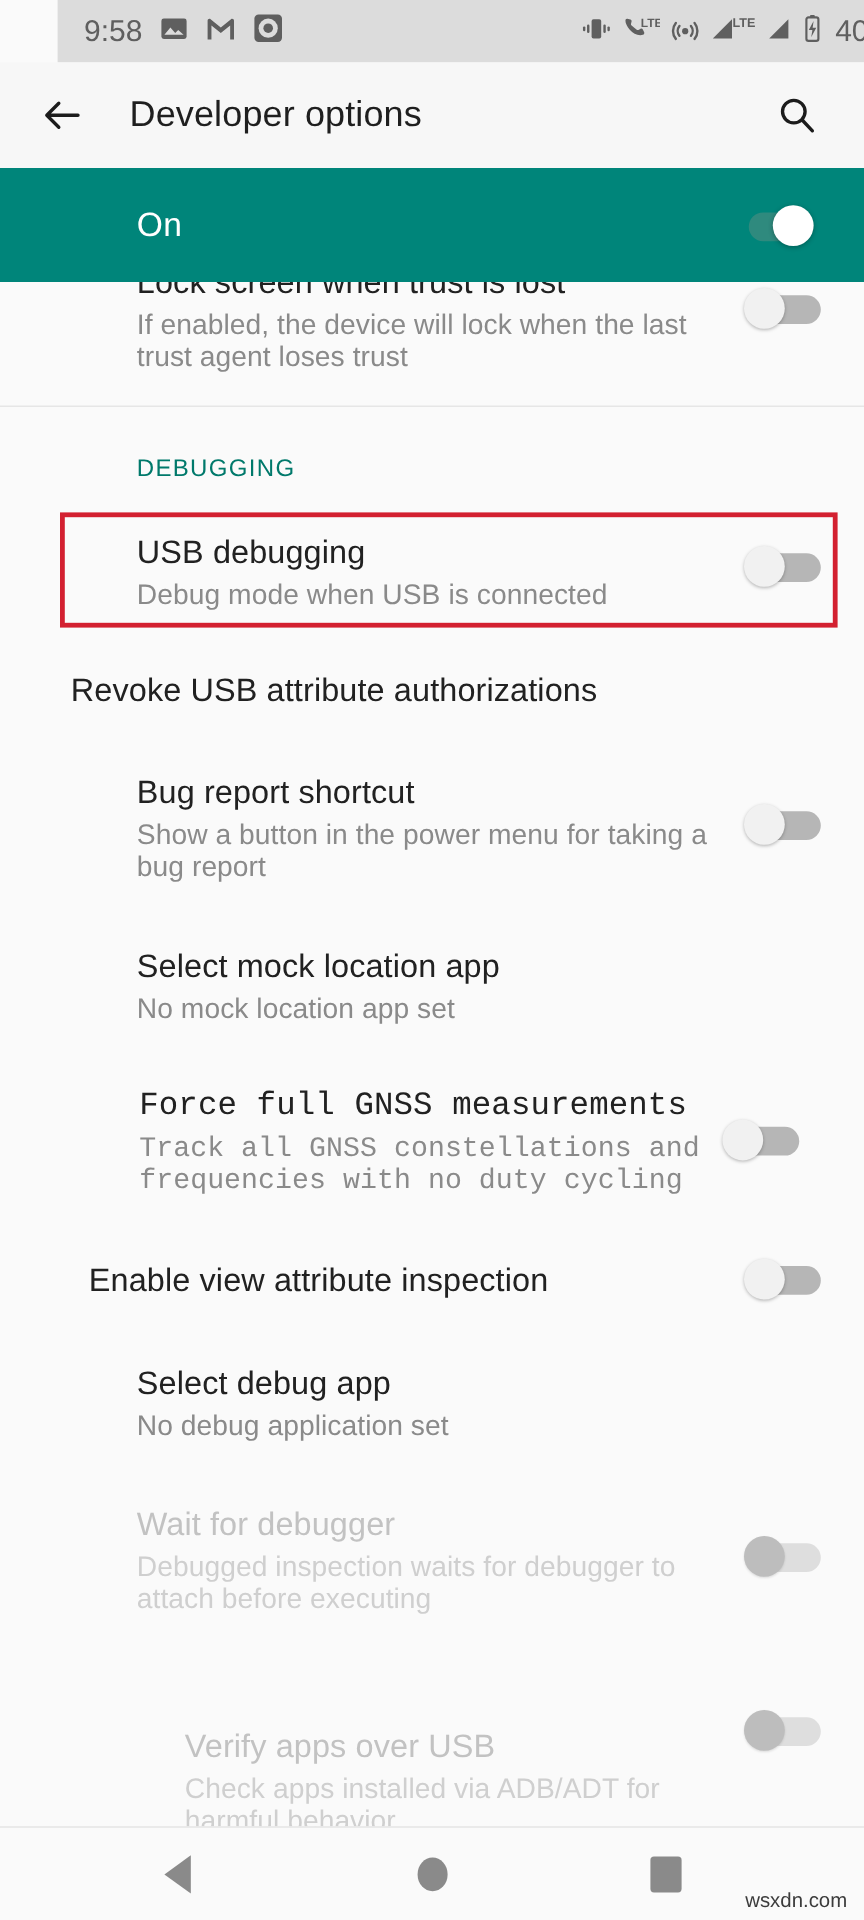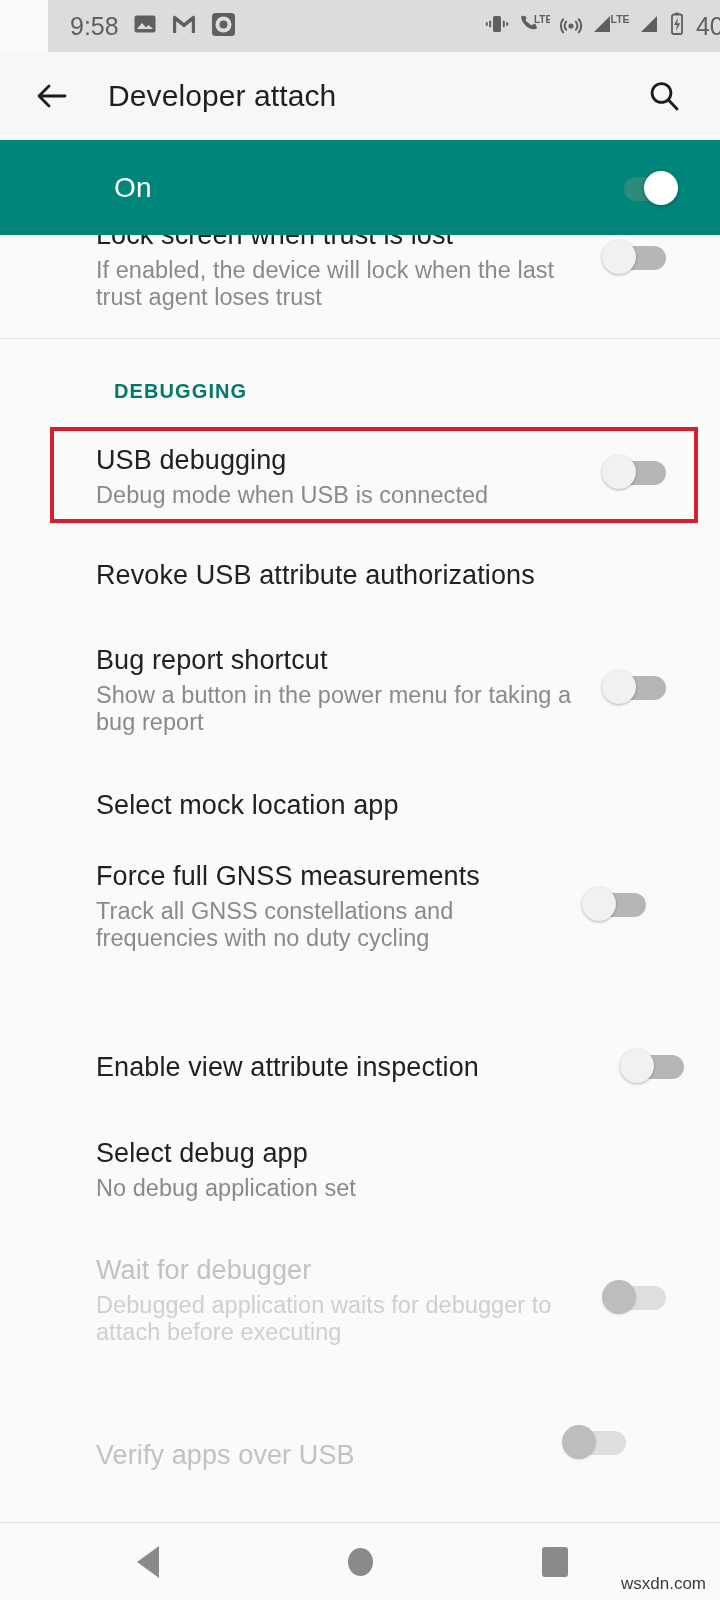--- a/index.html
+++ b/index.html
@@ -100,23 +100,24 @@
     top: 140px; left: 0;
     width: 720px;
     height: 1382px;
     background: #fafafa;
     overflow: hidden;
   }
 
   .row {
     position: relative;
     box-sizing: border-box;
-    padding: 0 0 0 96px;
+    padding: 0 0 0 59px;
     display: flex;
     align-items: flex-start;
+    justify-content: flex-end;
   }
   .row-text {
     flex: 1 1 auto;
     padding-right: 16px;
     max-width: 490px;
   }
   .row-title {
     font-size: 27px;
     color: #212121;
     line-height: 34px;
@@ -179,21 +180,21 @@
     width: 720px;
     height: 1px;
     background: #e2e2e2;
   }
 
   
   .section-header {
     position: absolute;
     left: 114px;
     font-size: 20px;
-    font-weight: bold;
+    font-weight: normal;
     letter-spacing: 1.1px;
     color: #00796b;
   }
 
   
   .on-banner {
     position: absolute;
     top: 140px; left: 0;
     width: 720px;
     height: 95px;
@@ -353,21 +354,21 @@
       <span class="battery-pct">40%</span>
     </div>
   </div>
 
   <div class="app-bar">
     <div class="back-btn">
       <svg width="36" height="36" viewBox="0 0 36 36">
         <path d="M32 18H6M6 18l10-10M6 18l10 10" stroke="#1c1c1c" stroke-width="2.8" fill="none" stroke-linecap="round" stroke-linejoin="round"></path>
       </svg>
     </div>
-    <div class="app-title">Developer attach</div>
+    <div class="app-title">Developer options</div>
     <div class="search-btn">
       <svg width="34" height="34" viewBox="0 0 34 34">
         <circle cx="14.5" cy="14" r="9.4" stroke="#1c1c1c" stroke-width="2.8" fill="none"></circle>
         <path d="M21.5 21L30 30" stroke="#1c1c1c" stroke-width="2.8" fill="none" stroke-linecap="round"></path>
       </svg>
     </div>
   </div>
 
   <div class="content">
 
@@ -417,25 +418,26 @@
         <div class="switch">
           <div class="track"></div>
           <div class="thumb"></div>
         </div>
       </div>
     </div>
 
     <div class="row" style="position:absolute; top:648px; left:0; width:720px;">
       <div class="row-text">
         <div class="row-title">Select mock location app</div>
+        <div class="row-summary">No mock location app set</div>
       </div>
       <div class="row-control"></div>
     </div>
 
-    <div class="row" style="position:absolute; top:719px; left:0; width:702px;">
+    <div class="row" style="position:absolute; top:765px; left:0; width:702px;font-family:Liberation Mono, monospace;">
       <div class="row-text" style="max-width:470px;">
         <div class="row-title">Force full GNSS measurements</div>
         <div class="row-summary">Track all GNSS constellations and frequencies with no duty cycling</div>
       </div>
       <div class="row-control" style="margin-top:28px;">
         <div class="switch">
           <div class="track"></div>
           <div class="thumb"></div>
         </div>
       </div>
@@ -457,33 +459,34 @@
       <div class="row-text">
         <div class="row-title">Select debug app</div>
         <div class="row-summary">No debug application set</div>
       </div>
       <div class="row-control"></div>
     </div>
 
     <div class="row disabled" style="position:absolute; top:1113px; left:0; width:720px;">
       <div class="row-text">
         <div class="row-title">Wait for debugger</div>
-        <div class="row-summary">Debugged application waits for debugger to attach before executing</div>
+        <div class="row-summary">Debugged inspection waits for debugger to attach before executing</div>
       </div>
       <div class="row-control" style="margin-top:27px;">
         <div class="switch dim">
           <div class="track"></div>
           <div class="thumb"></div>
         </div>
       </div>
     </div>
 
     <div class="row disabled" style="position:absolute; top:1258px; left:0; width:720px;">
       <div class="row-text" style="max-width:450px;margin-top:40px;">
         <div class="row-title">Verify apps over USB</div>
+        <div class="row-summary">Check apps installed via ADB/ADT for harmful behavior.</div>
       </div>
       <div class="row-control" style="margin-top:27px;">
         <div class="switch dim">
           <div class="track"></div>
           <div class="thumb"></div>
         </div>
       </div>
     </div>
 
   </div>

